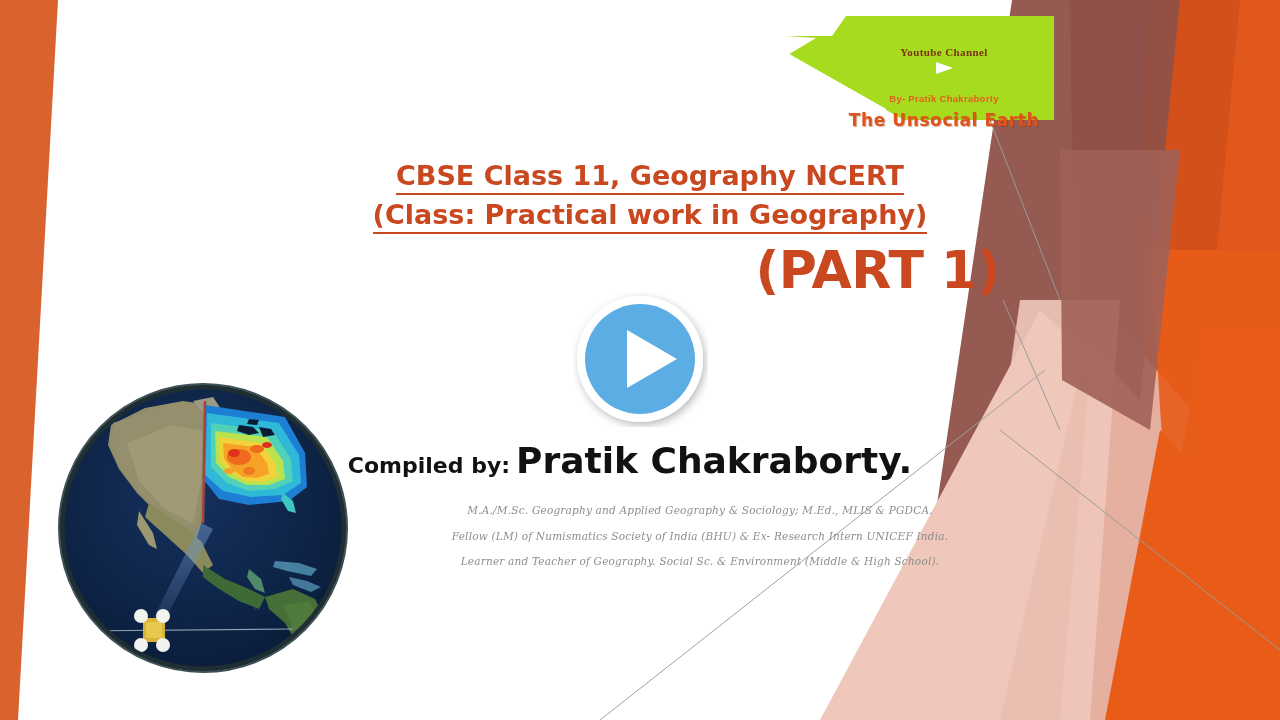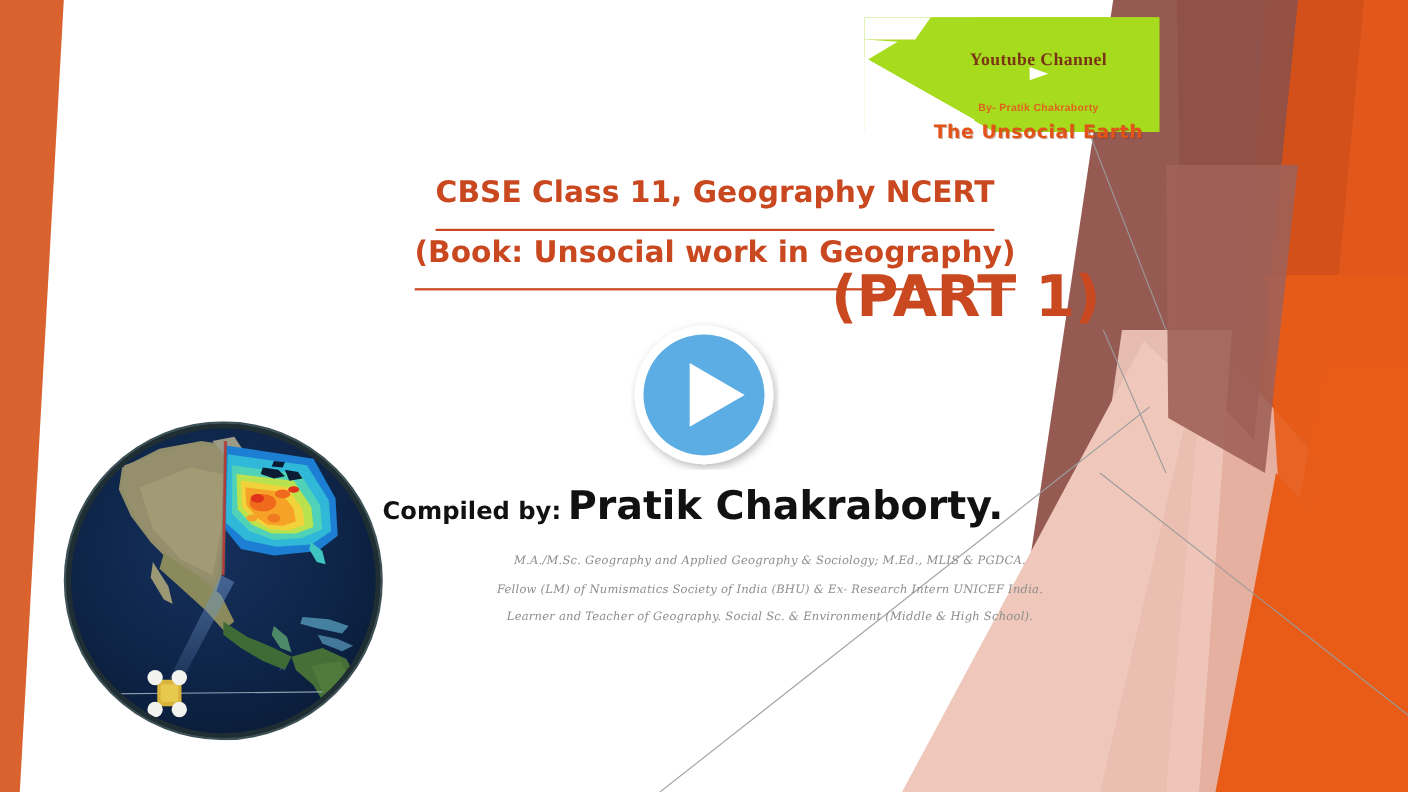--- a/index.html
+++ b/index.html
@@ -17,21 +17,21 @@
   .deco-svg{position:absolute;left:0;top:0;width:1280px;height:720px;}
 
   
   #yt-banner{
     position:absolute;left:786px;top:12px;width:268px;height:108px;
   }
   #yt-banner .bannersvg{position:absolute;left:0;top:0;width:268px;height:108px;}
   .yt-text{position:absolute;left:0;width:268px;text-align:center;}
   #yt-sub{
     top:34px;font-family:"Liberation Serif",serif;font-weight:bold;
-    font-size:16px;color:#7a3414;letter-spacing:.4px;
+    font-size:11px;color:#7a3414;letter-spacing:.4px;
     padding-left:48px;box-sizing:border-box;
   }
   #yt-play{
     position:absolute;top:46px;left:0;width:268px;text-align:center;
     padding-left:48px;box-sizing:border-box;
   }
   #yt-play svg{display:inline-block;vertical-align:middle;}
   #yt-title{
     top:58px;font-family:"DejaVu Sans",sans-serif;font-weight:bold;
     font-size:17px;color:#E2531A;letter-spacing:.6px;
@@ -45,21 +45,21 @@
   }
 
   
   #subhead{
     position:absolute;left:300px;top:160px;width:700px;
     text-align:center;line-height:1.18;
   }
   #subhead .ln{
     display:inline-block;font-family:"DejaVu Sans",sans-serif;
     font-weight:bold;font-size:27px;color:#C9481F;
-    border-bottom:2px solid #C9481F;padding-bottom:16px;
+    border-bottom:2px solid #C9481F;padding-bottom:1px;
   }
   #subhead .ln2{margin-top:4px;}
 
   #maintitle{
     position:absolute;left:60px;top:238px;width:940px;
     text-align:right;
   }
   #maintitle .t1{
     display:block;font-family:"DejaVu Sans",sans-serif;font-weight:bold;
     font-size:52px;line-height:1.02;color:#C9481F;
@@ -149,21 +149,21 @@
       <svg width="22" height="14" viewBox="0 0 22 14">
         <polygon points="3,1 20,7 3,13" fill="#ffffff"></polygon>
       </svg>
     </div>
     <div class="yt-text" id="yt-title">The Unsocial Earth</div>
     <div class="yt-text" id="yt-by">By- Pratik Chakraborty</div>
   </div>
 
   <div id="subhead">
     <span class="ln ln1">CBSE Class 11, Geography NCERT</span><br>
-    <span class="ln ln2">(Book: Unsocial work in Geography)</span>
+    <span class="ln ln2">(Class: Practical work in Geography)</span>
   </div>
 
   <div id="maintitle">
     <span class="t2">(PART 1)</span>
   </div>
 
   <div id="play-overlay">
     <svg width="135" height="135" viewBox="0 0 135 135">
       <defs>
         <filter id="sh" x="-30%" y="-30%" width="170%" height="170%">

